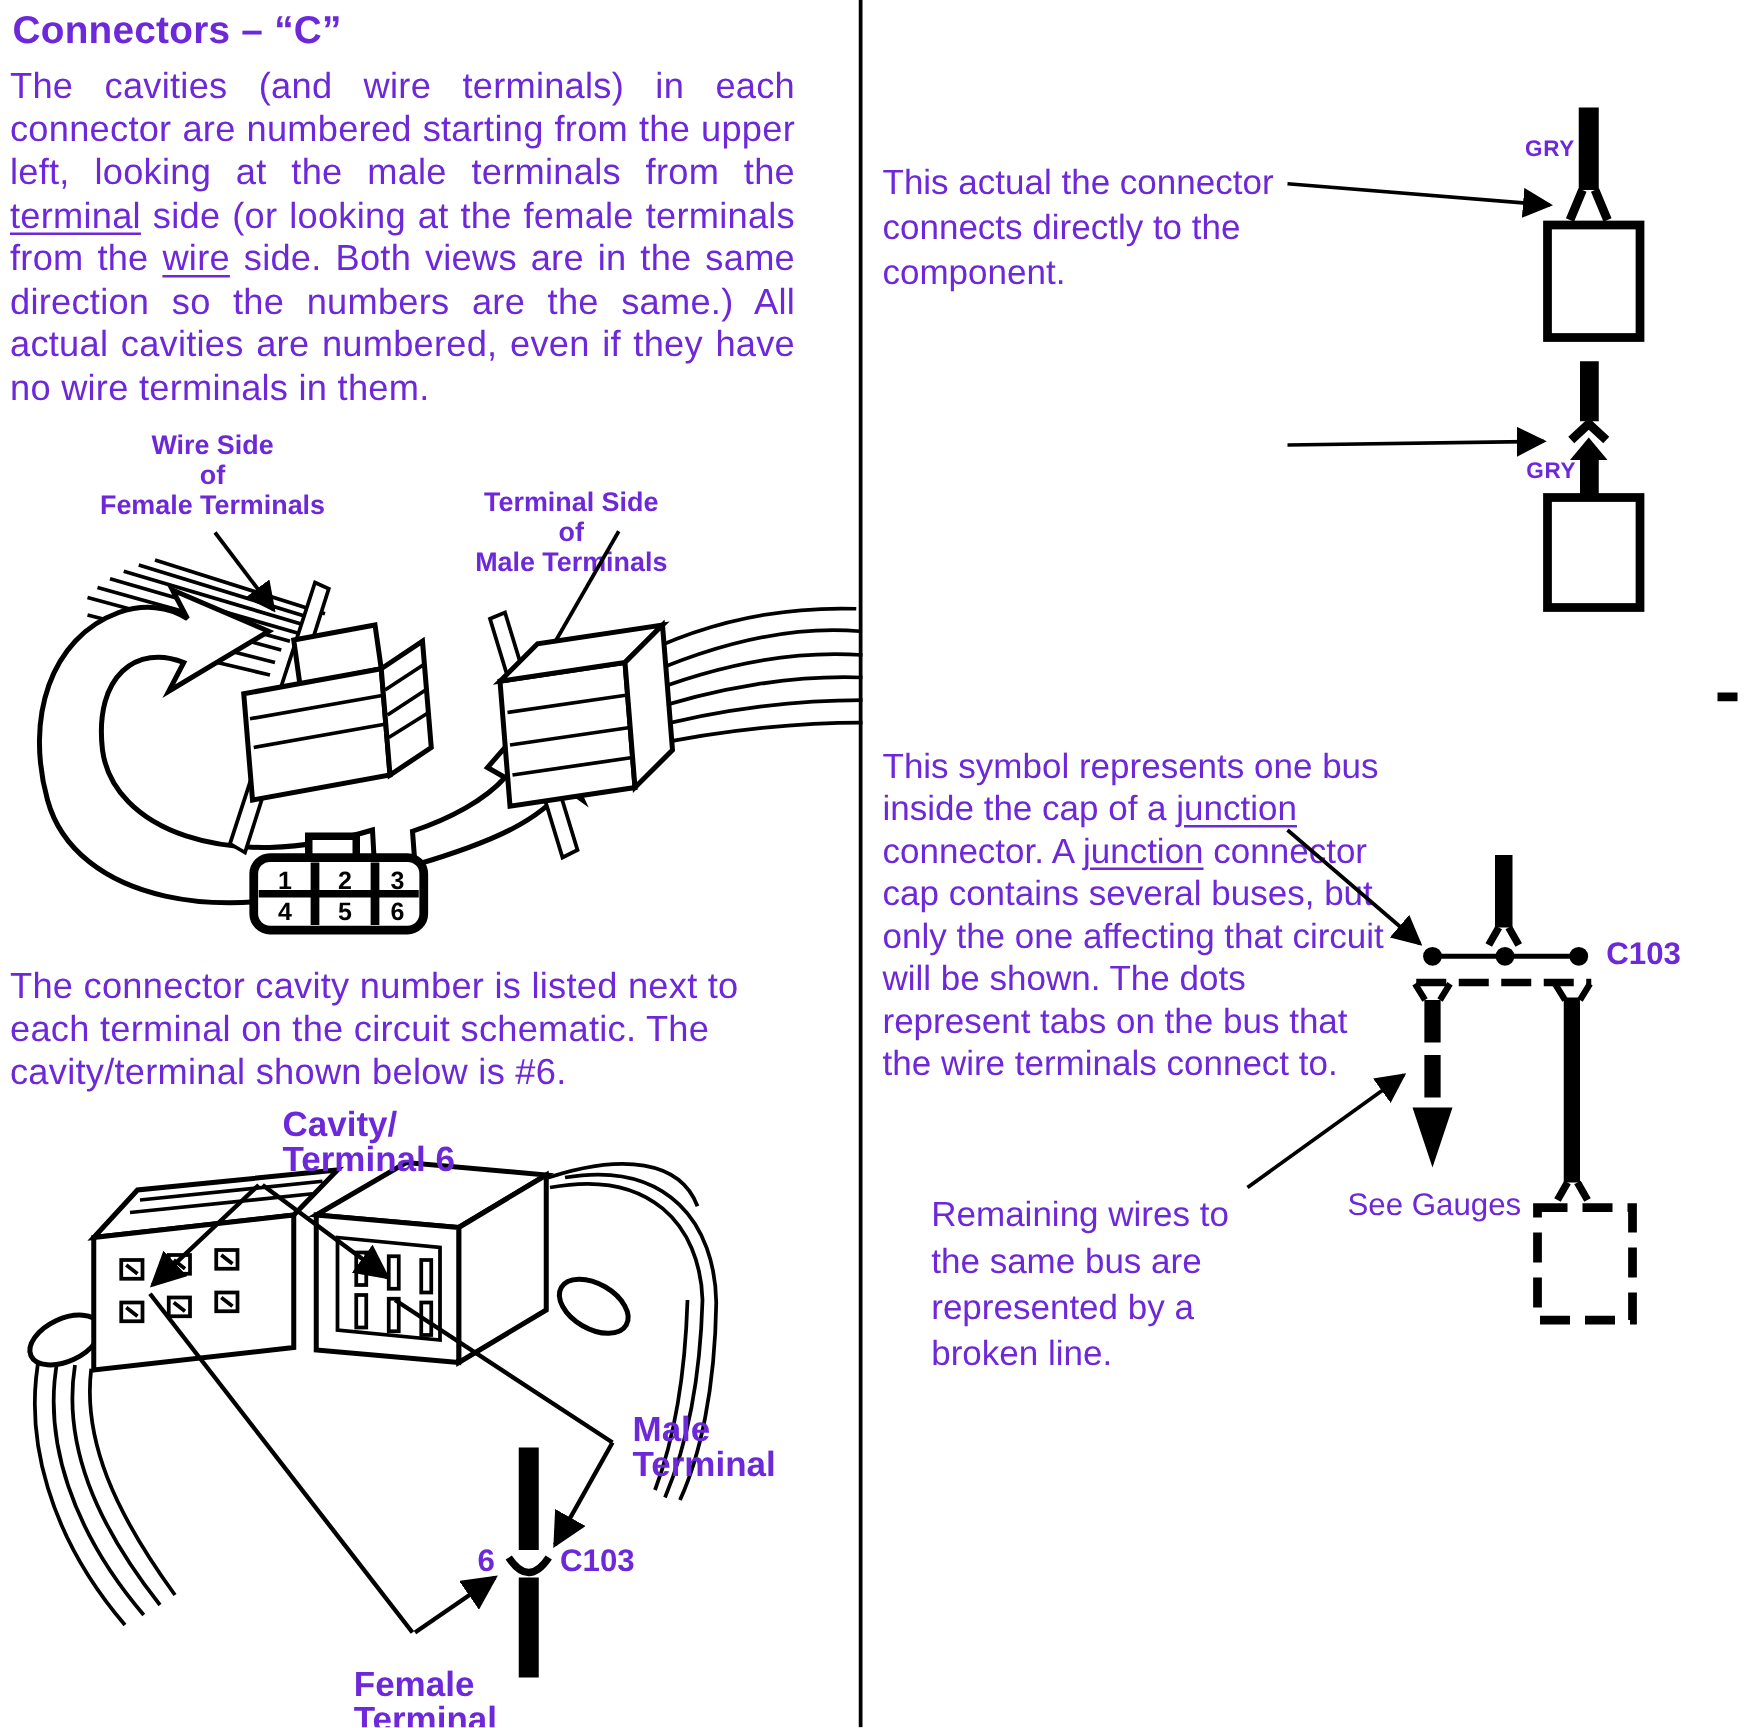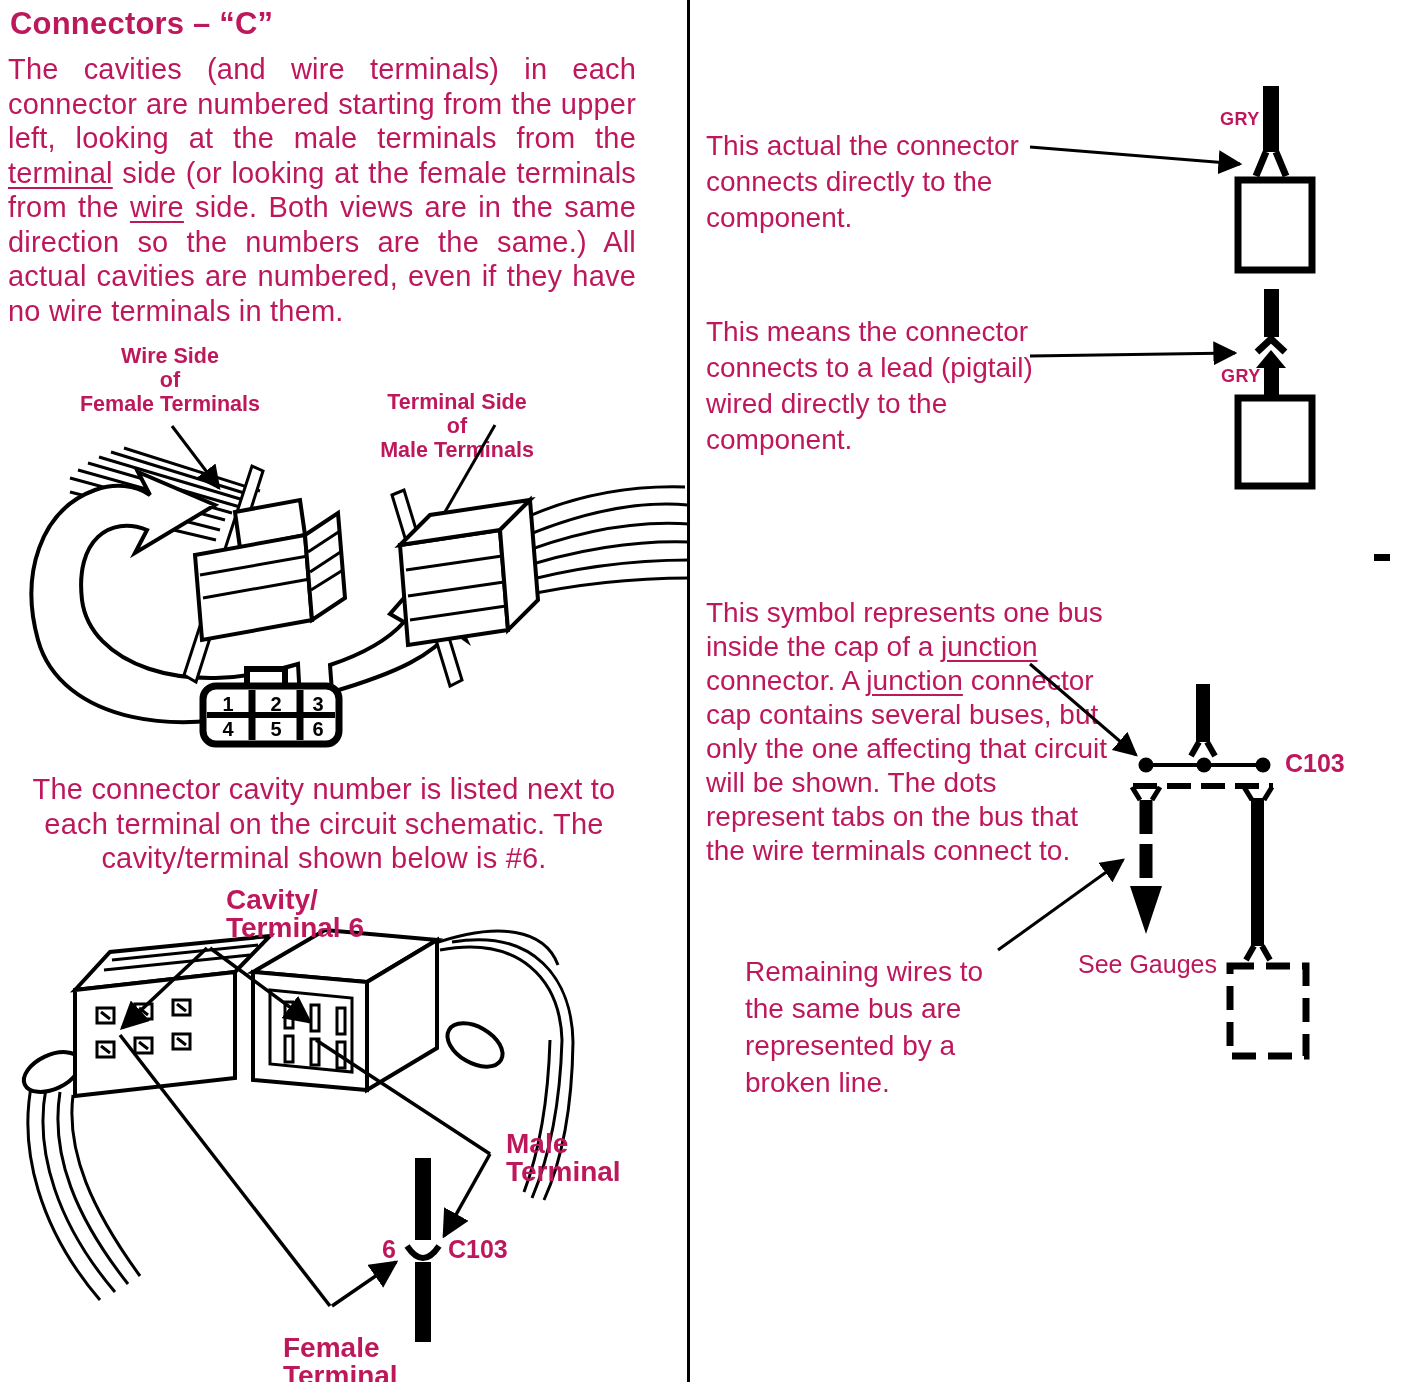--- a/index.html
+++ b/index.html
@@ -1,16 +1,16 @@
 <!DOCTYPE html>
 <html><head>
 <meta charset="utf-8">
 <style>
   html,body{margin:0;padding:0;background:#fff;}
-  .canvas{position:relative;width:1392px;height:1382px;background:#ffffff;color:#be185d;
+  .canvas{position:relative;width:1392px;height:1382px;background:#ffffff;color:#6d28d9;
           font-family:"Liberation Sans", sans-serif; overflow:hidden;}
   .abs{position:absolute;}
   .para{font-size:29px;line-height:34.5px;letter-spacing:0.2px;}
   .just{text-align:justify;}
   .rtext{font-size:28px;line-height:36px;}
   .rtext3{font-size:28px;line-height:34px;}
   .figlabel{font-weight:bold;font-size:21.5px;line-height:24px;text-align:center;white-space:pre-line;}
   .biglabel{font-weight:bold;font-size:28px;line-height:28px;white-space:pre-line;}
   .h1{font-weight:bold;font-size:31px;letter-spacing:0.2px;}
   .u{text-decoration:underline;text-decoration-thickness:2px;text-underline-offset:4px;}
@@ -84,21 +84,21 @@
         <text x="228" y="711">1</text>
         <text x="276" y="711">2</text>
         <text x="318" y="711">3</text>
         <text x="228" y="736">4</text>
         <text x="276" y="736">5</text>
         <text x="318" y="736">6</text>
       </g>
     </g>
   </svg>
 
-  <div class="abs para" style="left:8px;top:772px;width:632px;text-align:center;">The connector cavity number is listed next to each terminal on the circuit schematic. The cavity/terminal shown below is #6.</div>
+  <div class="abs para" style="left:8px;top:772px;width:632px;">The connector cavity number is listed next to each terminal on the circuit schematic. The cavity/terminal shown below is #6.</div>
 
   <svg style="left:0;top:0;" width="1408" height="1382" viewBox="0 0 1408 1382">
     <defs>
       <marker id="ah-f2" viewBox="0 0 10 10" refX="9" refY="5" markerWidth="8" markerHeight="8" orient="auto-start-reverse">
         <path d="M0,0 L10,5 L0,10 z" fill="#000"></path>
       </marker>
     </defs>
 
     <g stroke="#000" stroke-width="4" fill="#fff">
       <path d="M32,1082 C18,1150 40,1230 100,1300 M46,1088 C34,1152 58,1225 115,1292 M60,1092 C50,1155 76,1218 128,1284 M73,1095 C66,1152 92,1210 140,1276" stroke-width="3" fill="none"></path>
@@ -155,21 +155,20 @@
 Terminal</div>
   <div class="abs biglabel" style="left:283px;top:1318px;margin-top:16px;">Female
 Terminal</div>
   <div class="abs c103" style="left:382px;top:1235px;">6</div>
   <div class="abs c103" style="left:448px;top:1235px;">C103</div>
 
   <div class="abs divider" style="left:687px;top:0;width:3px;height:1382px;"></div>
 
   <div class="abs rtext" style="left:706px;top:128px;width:368px;">This actual the connector connects directly to the component.</div>
 
-  <div class="abs rtext" style="left:706px;top:314px;width:368px;">This means the connector connects to a lead (pigtail) wired directly to the component.</div>
 
   <div class="abs rtext3" style="left:706px;top:596px;width:405px;"><span>This symbol represents one bus inside the cap of a </span><span class="u">junction</span><span> connector. A </span><span class="u">junction</span><span> connector cap contains several buses, but only the one affecting that circuit will be shown. The dots represent tabs on the bus that the wire terminals connect to.</span></div>
 
   <div class="abs rtext" style="left:745px;top:953px;width:280px;line-height:37px;">Remaining wires to the same bus are represented by a broken line.</div>
 
   <div class="abs gry" style="left:1220px;top:109px;">GRY</div>
   <div class="abs gry" style="left:1221px;top:366px;">GRY</div>
   <div class="abs c103" style="left:1285px;top:749px;">C103</div>
   <div class="abs seegauges" style="left:1078px;top:950px;">See Gauges</div>
   <div class="abs" style="left:1374px;top:554px;width:16px;height:7px;background:#000;"></div>

